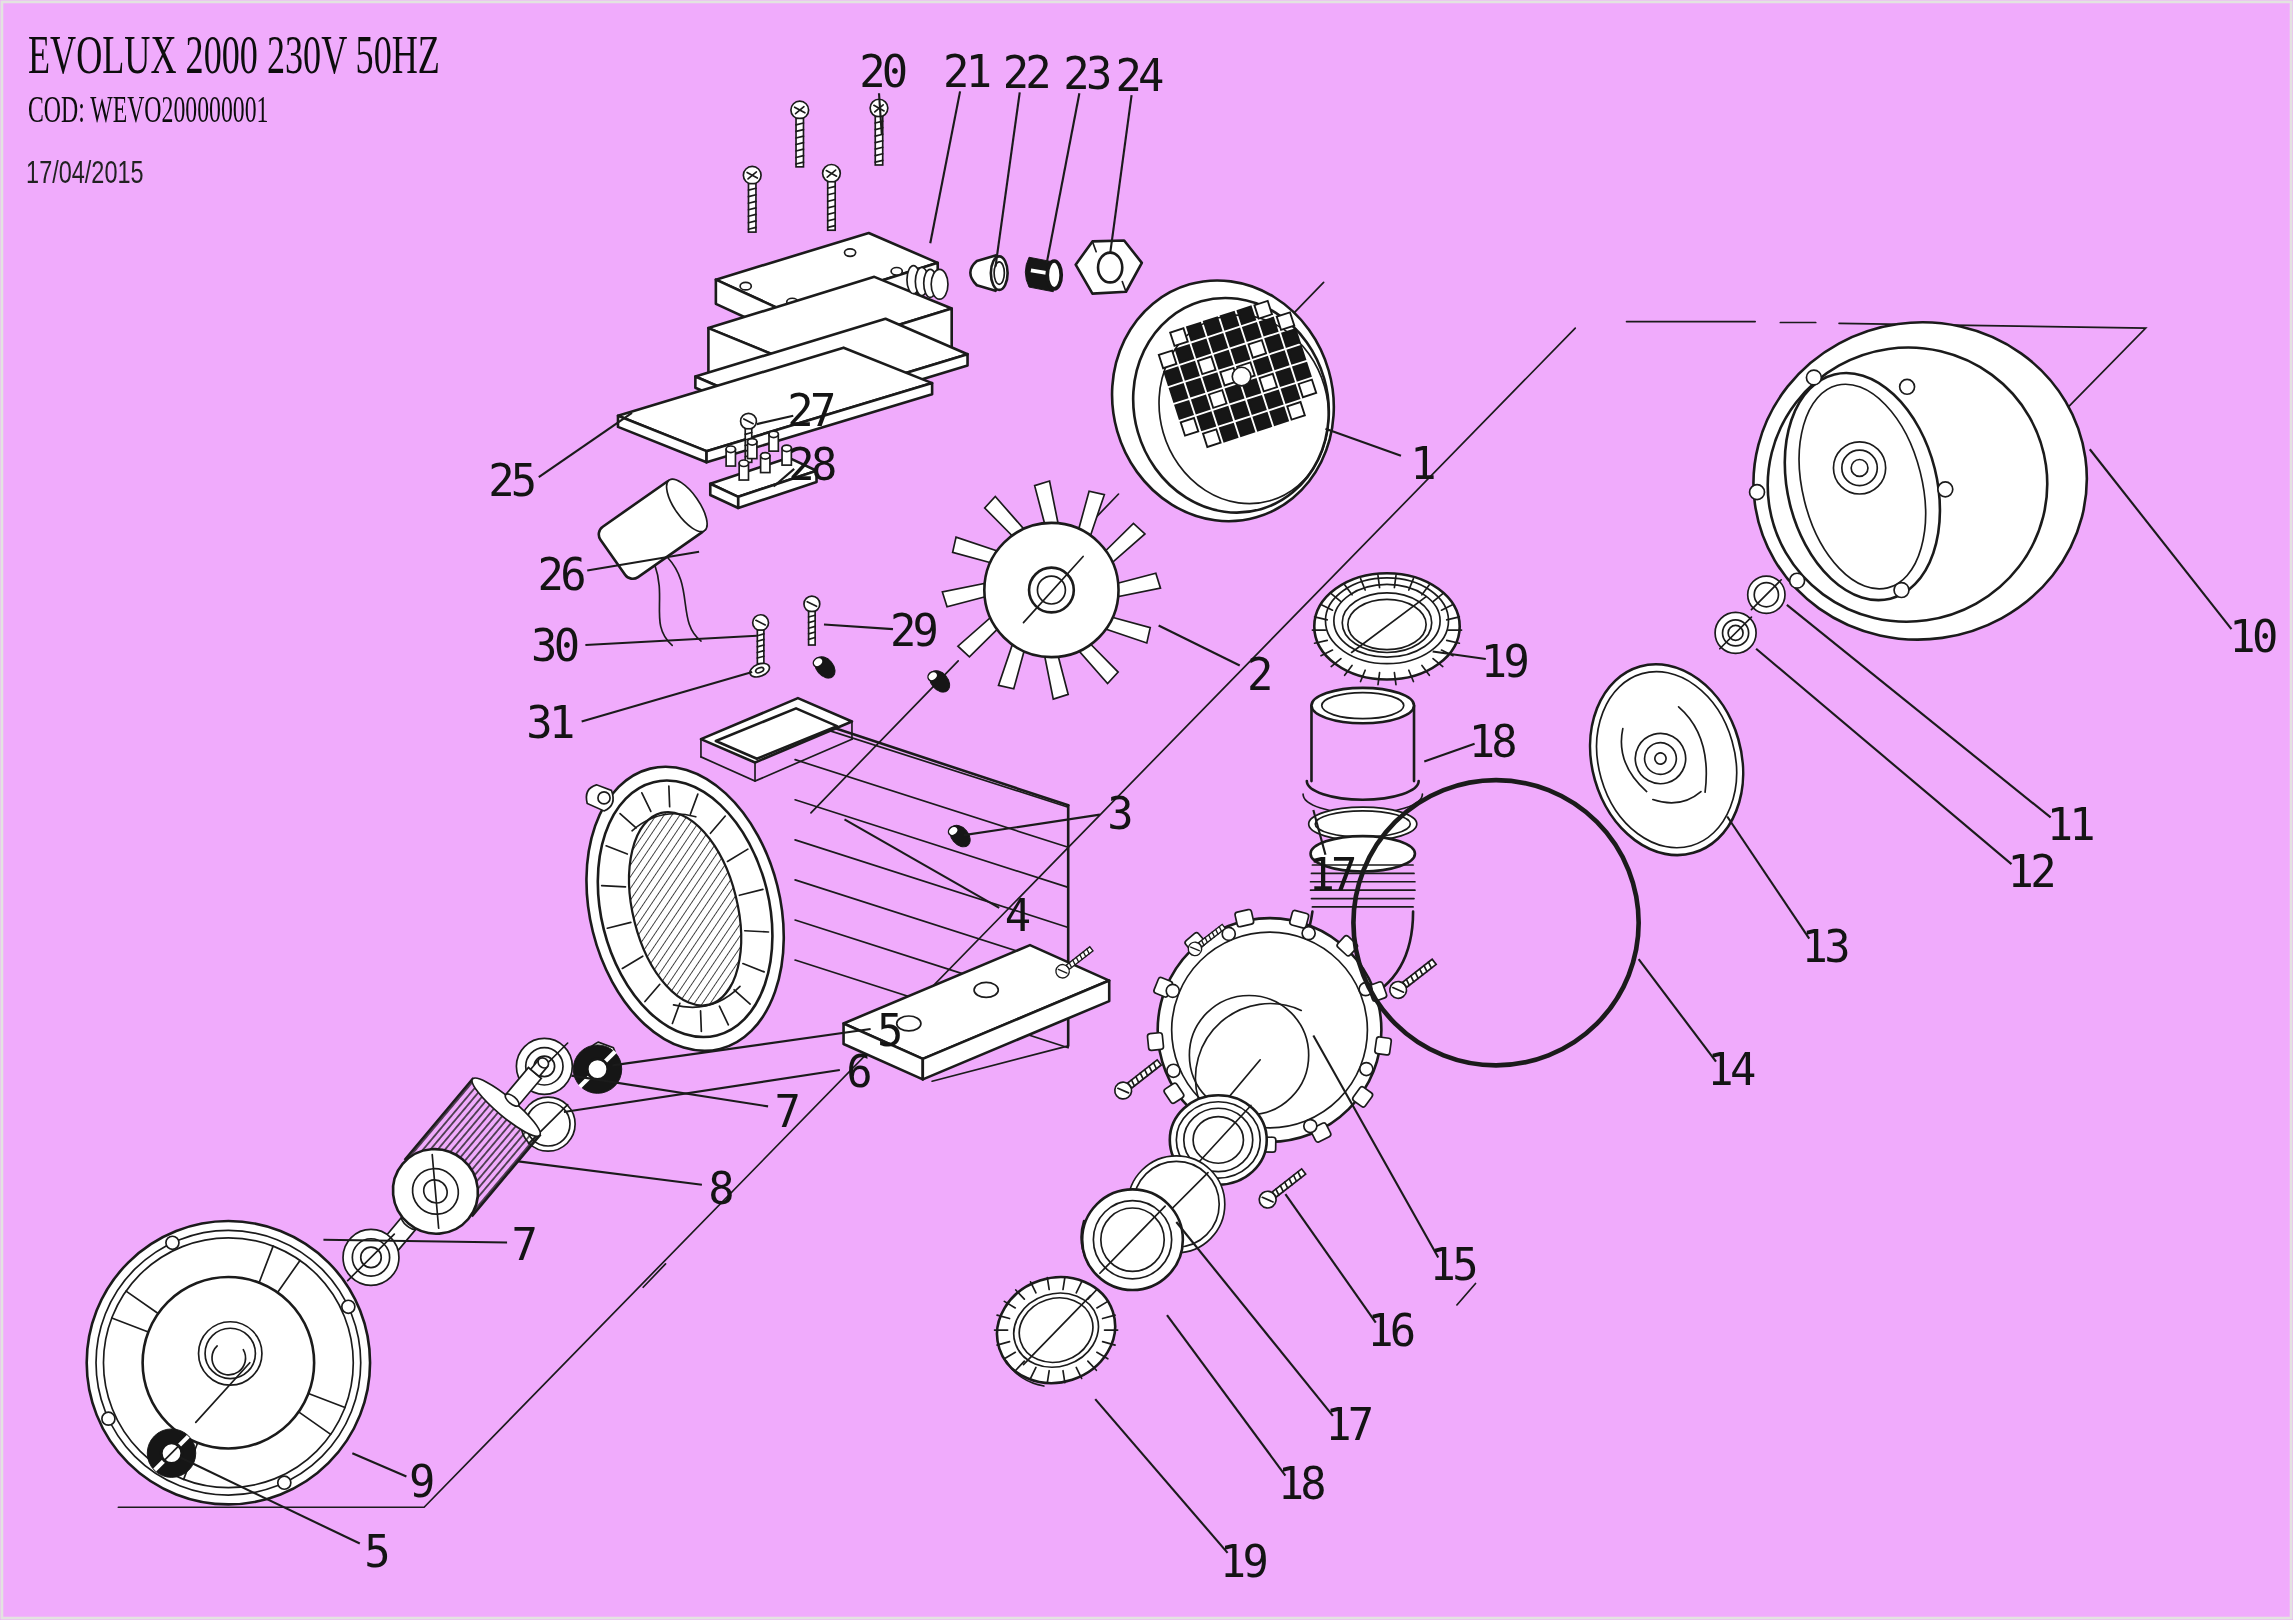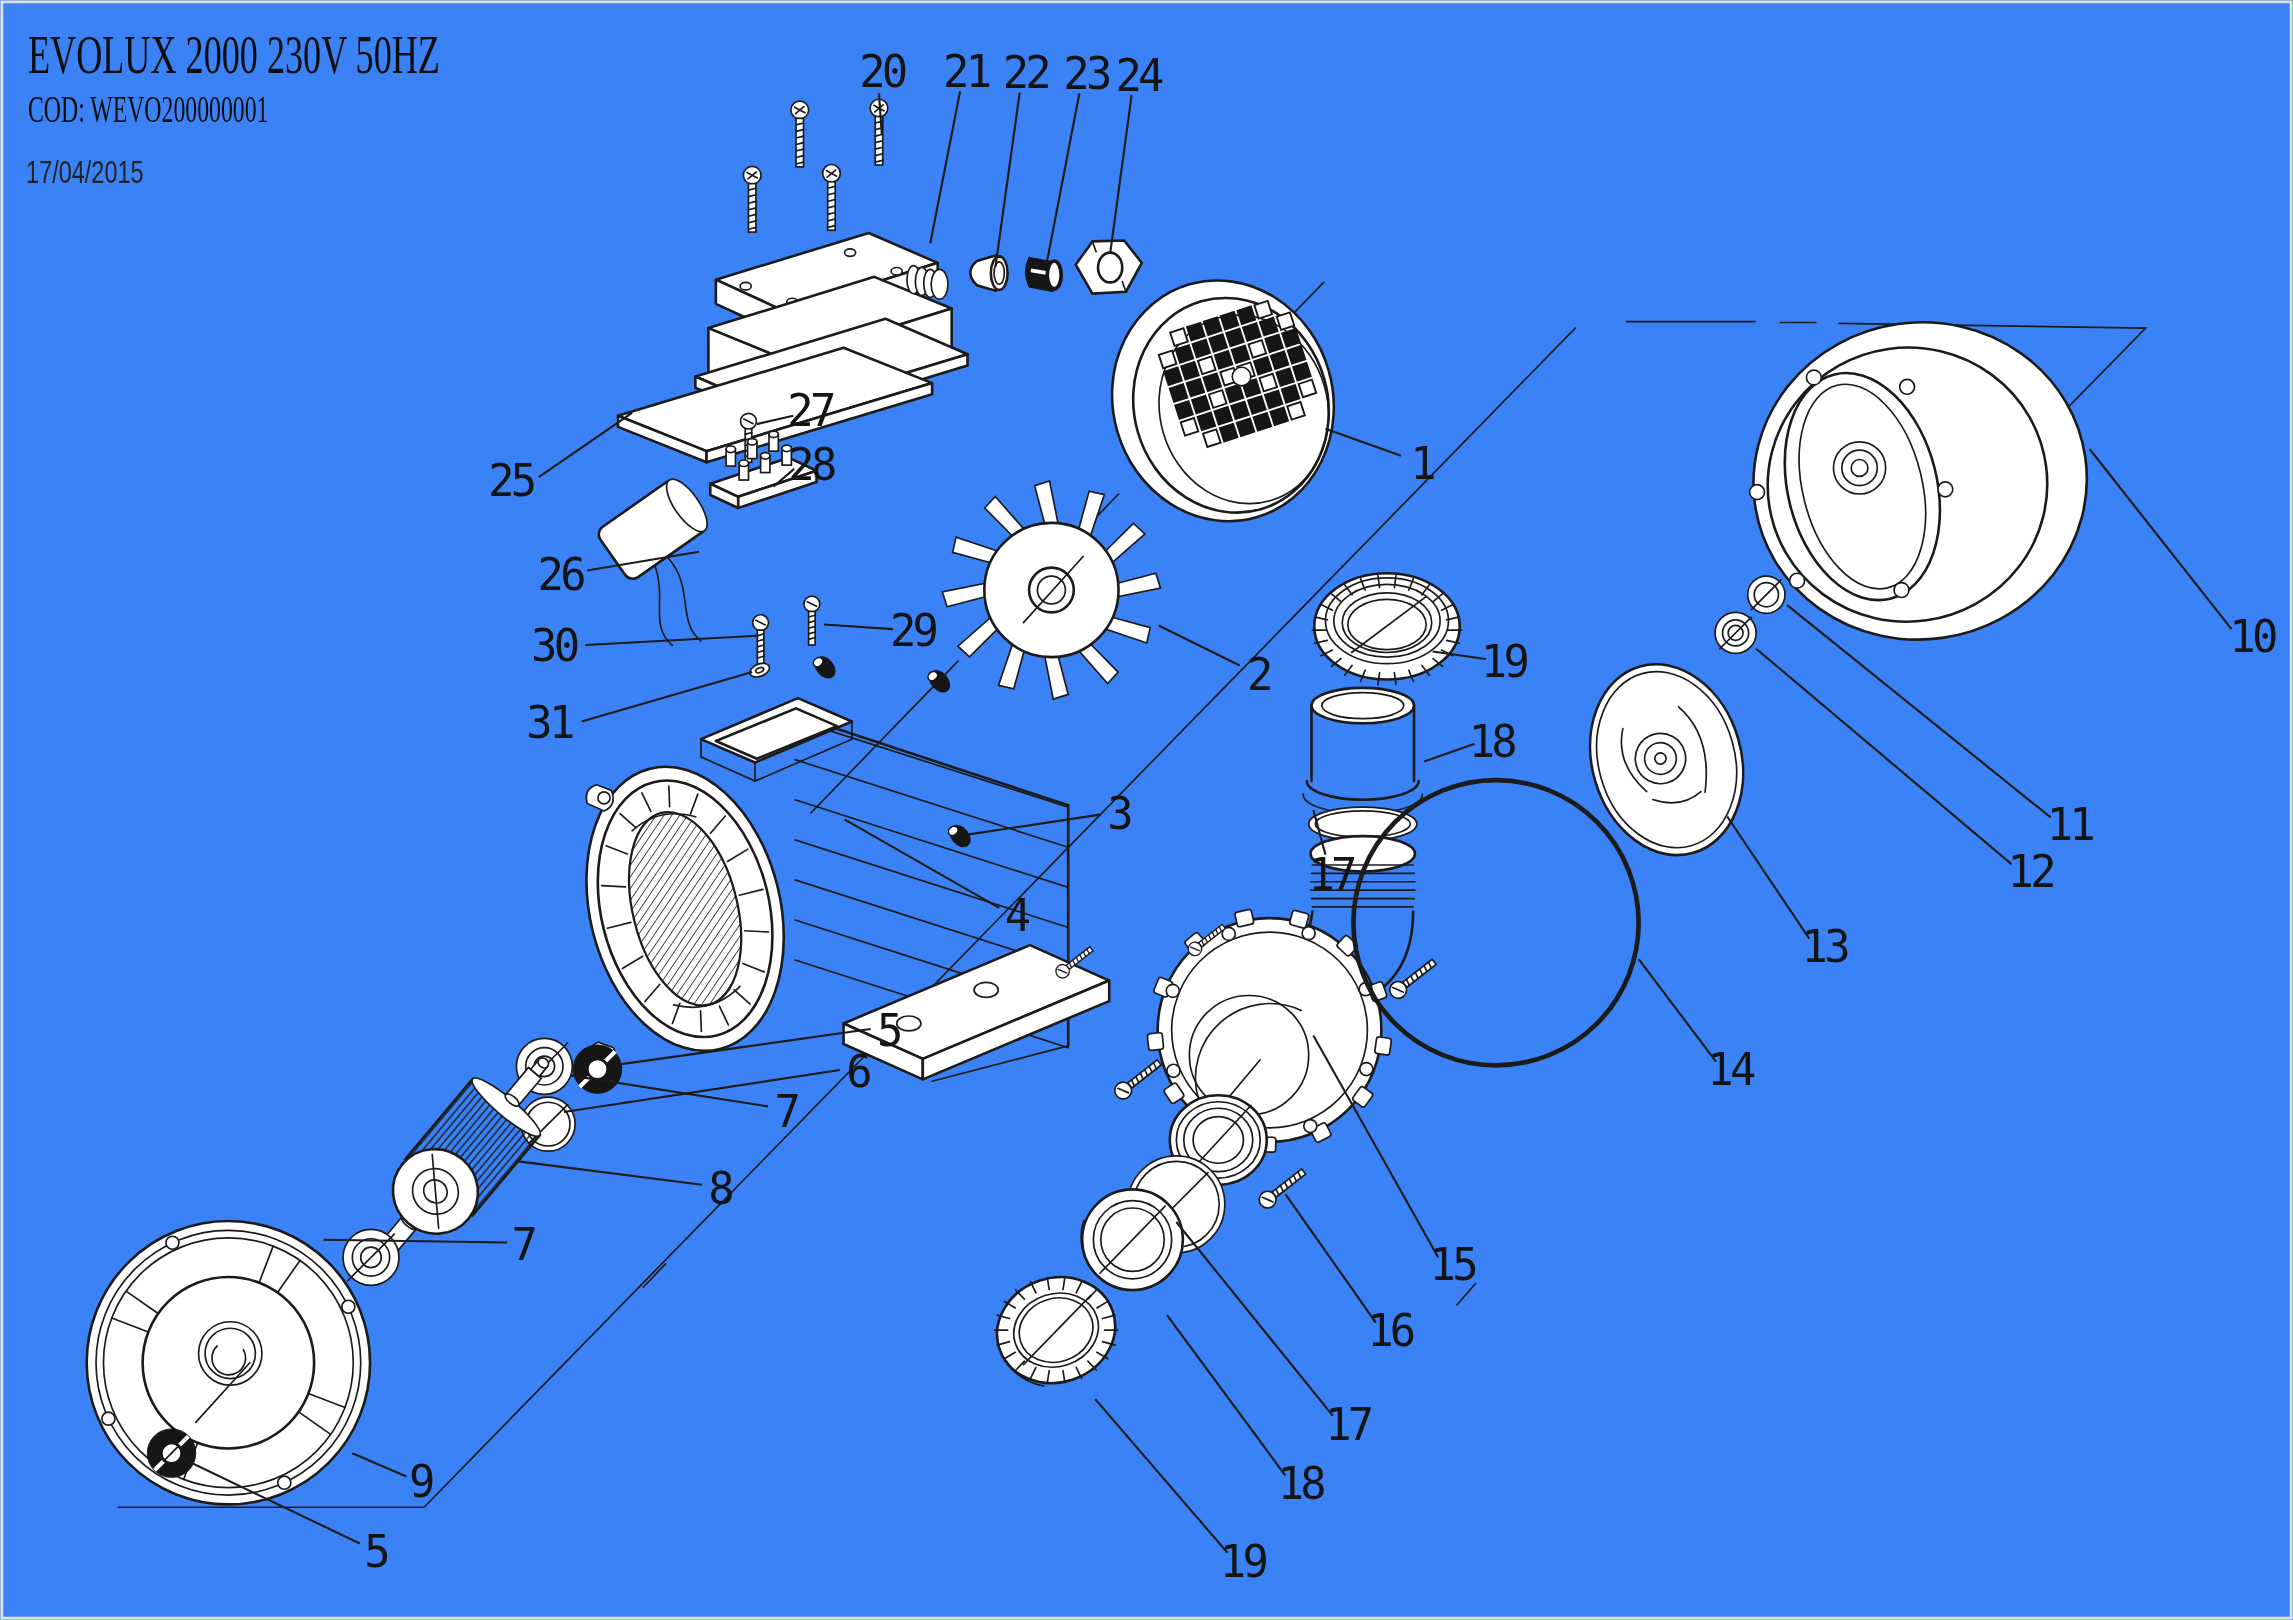--- a/index.html
+++ b/index.html
@@ -1,16 +1,16 @@
 <!DOCTYPE html>
 <html style="font-size:15px"><head>
 <meta charset="utf-8">
 <style>
   html,body{margin:0;padding:0;background:#ffffff;}
-  .page{position:relative;width:2293px;height:1620px;background:#3b82f6;overflow:hidden;
+  .page{position:relative;width:2293px;height:1620px;background:#f0abfc;overflow:hidden;
         font-family:"Liberation Sans",sans-serif;}
   svg{display:block}
   .ln{stroke:#1b1b1b;stroke-width:2.8;fill:none;stroke-linecap:round;stroke-linejoin:round}
   .ln2{stroke:#1b1b1b;stroke-width:1.8;fill:none;stroke-linecap:round}
   .wf{fill:#ffffff;stroke:#1b1b1b;stroke-width:2.8;stroke-linejoin:round}
   .wf2{fill:#ffffff;stroke:#1b1b1b;stroke-width:1.8}
   .bf{fill:#161616;stroke:#161616}
   .thick{stroke-width:5}
   .leader{stroke:#1b1b1b;stroke-width:2.3;fill:none}
   .callout{font-family:"DejaVu Sans Mono","Liberation Mono",monospace;font-size:47px;

